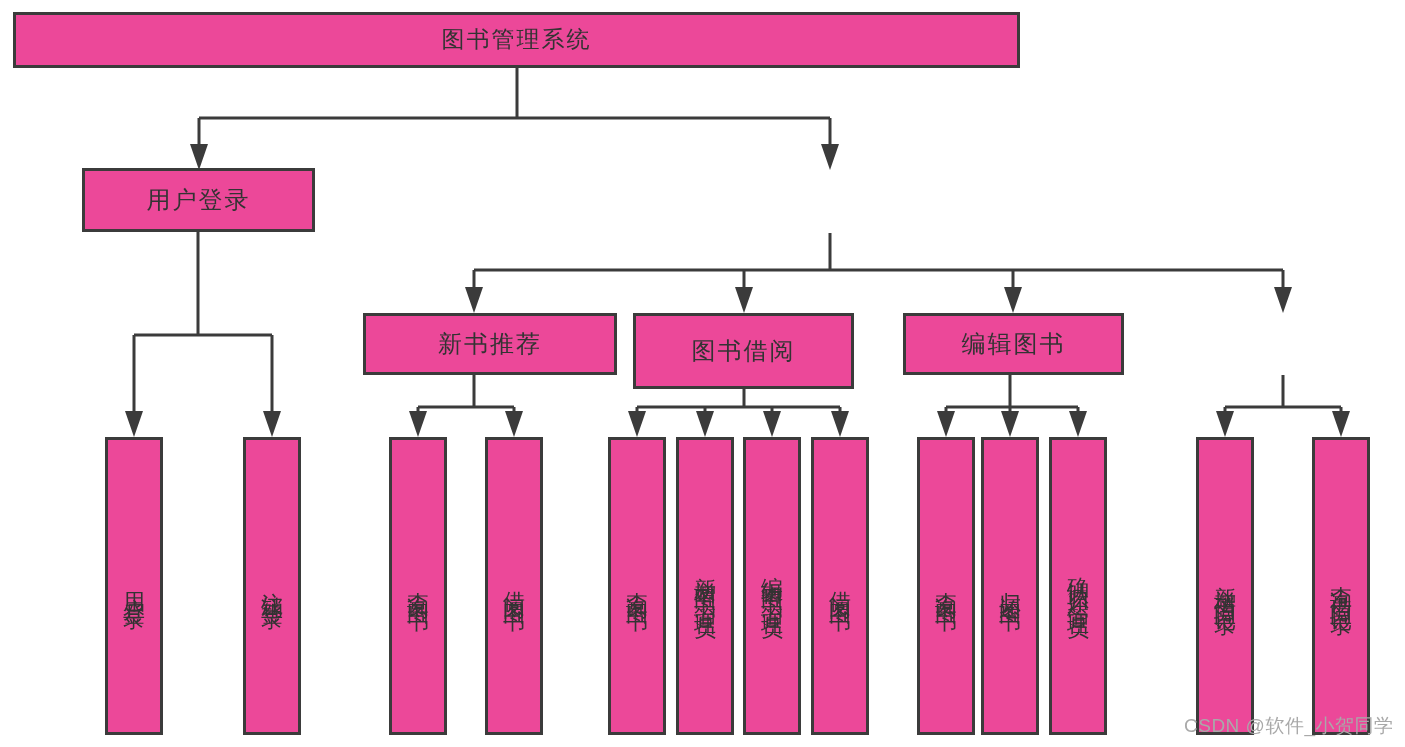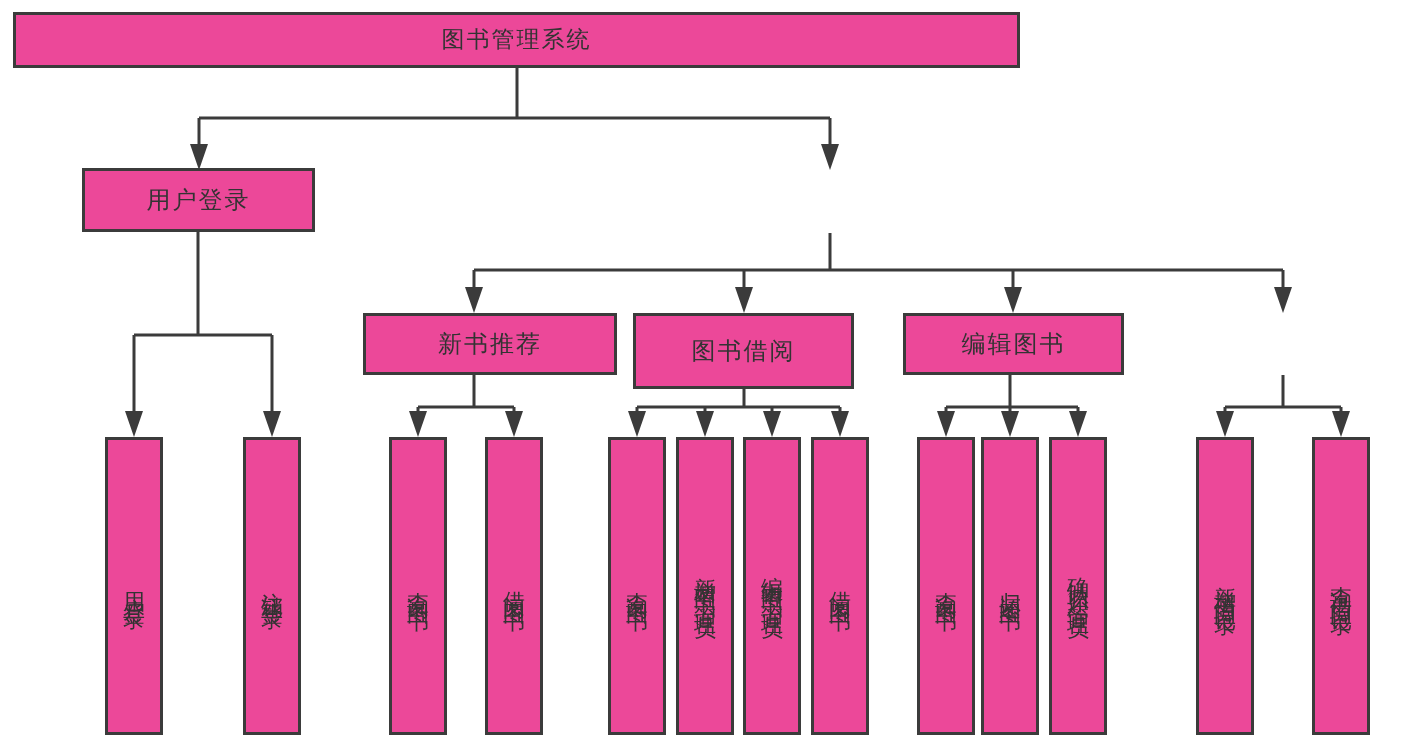--- a/index.html
+++ b/index.html
@@ -149,14 +149,15 @@
   <div class="node vbox" style="left:743px;">编辑图书（管理员）</div>
   <div class="node vbox" style="left:811px;">借阅图书</div>
 
   <div class="node vbox" style="left:917px;">查询图书</div>
   <div class="node vbox" style="left:981px;">归还图书</div>
   <div class="node vbox" style="left:1049px;">确认归还（管理员）</div>
 
   <div class="node vbox" style="left:1196px;">新增借阅记录</div>
   <div class="node vbox" style="left:1312px;">查询借阅记录</div>
 
+  <div class="watermark">CSDN @软件_小贺同学</div>
 
 </div>
 
 </body></html>

